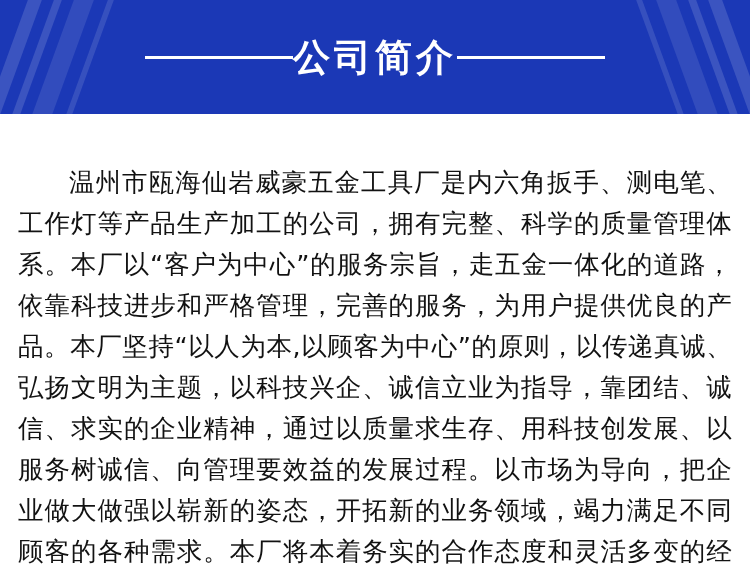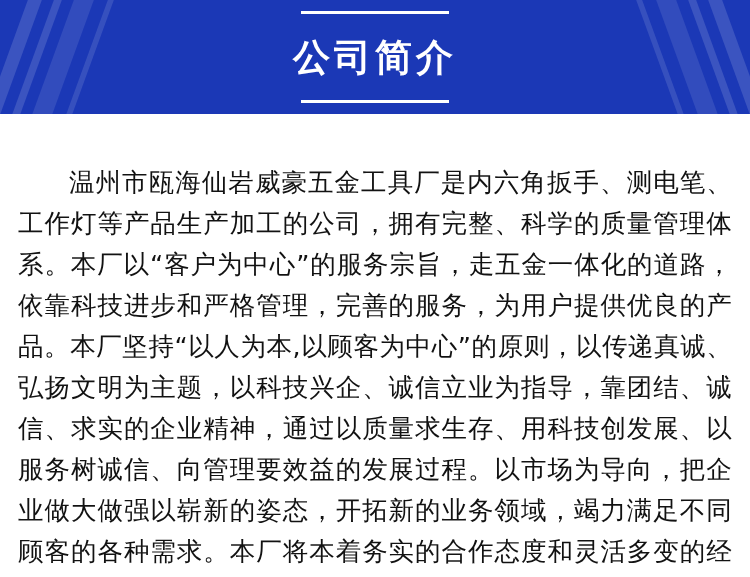--- a/index.html
+++ b/index.html
@@ -55,21 +55,20 @@
     left: auto;
     right: 0;
     transform: scaleX(-1);
   }
   .banner-inner {
     position: relative;
     display: flex;
     align-items: center;
     justify-content: center;
     z-index: 2;
-    flex-direction: column;
   }
   .rule {
     display: block;
     width: 148px;
     height: 3px;
     background: #ffffff;
   }
   .banner-title {
     color: #ffffff;
     font-size: 37px;

